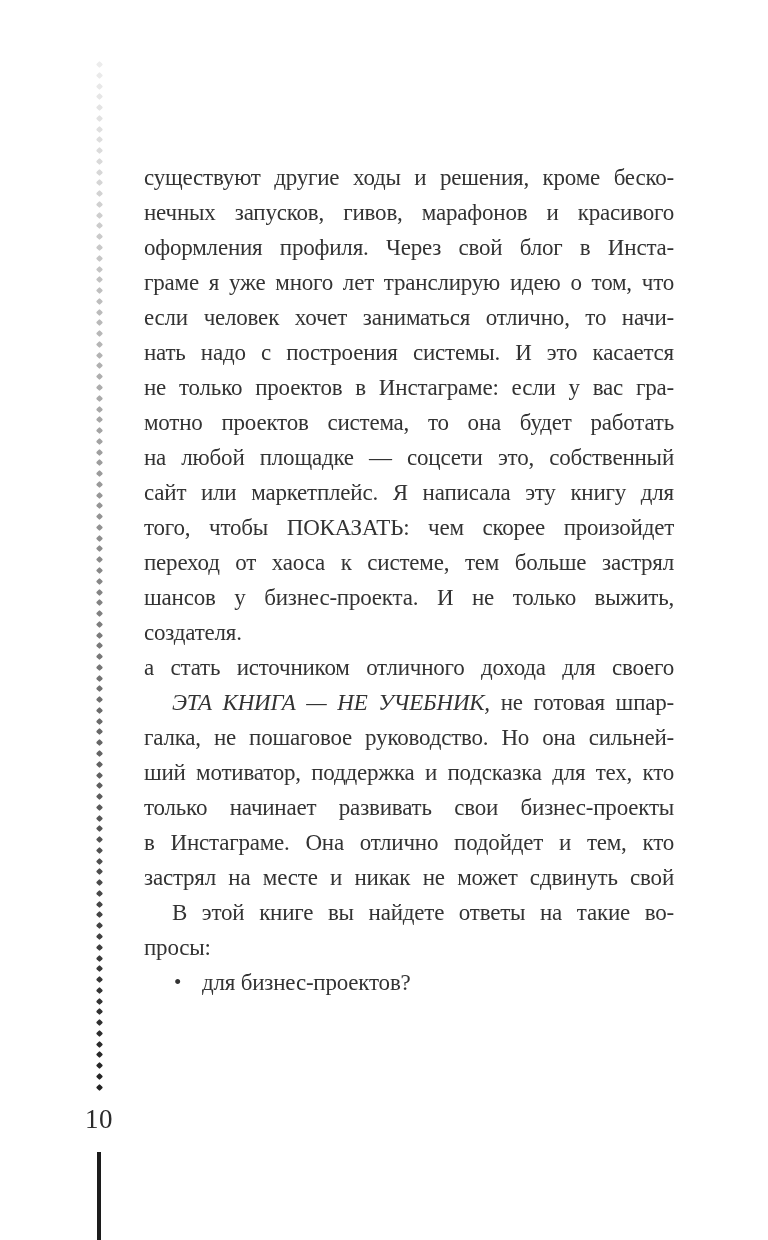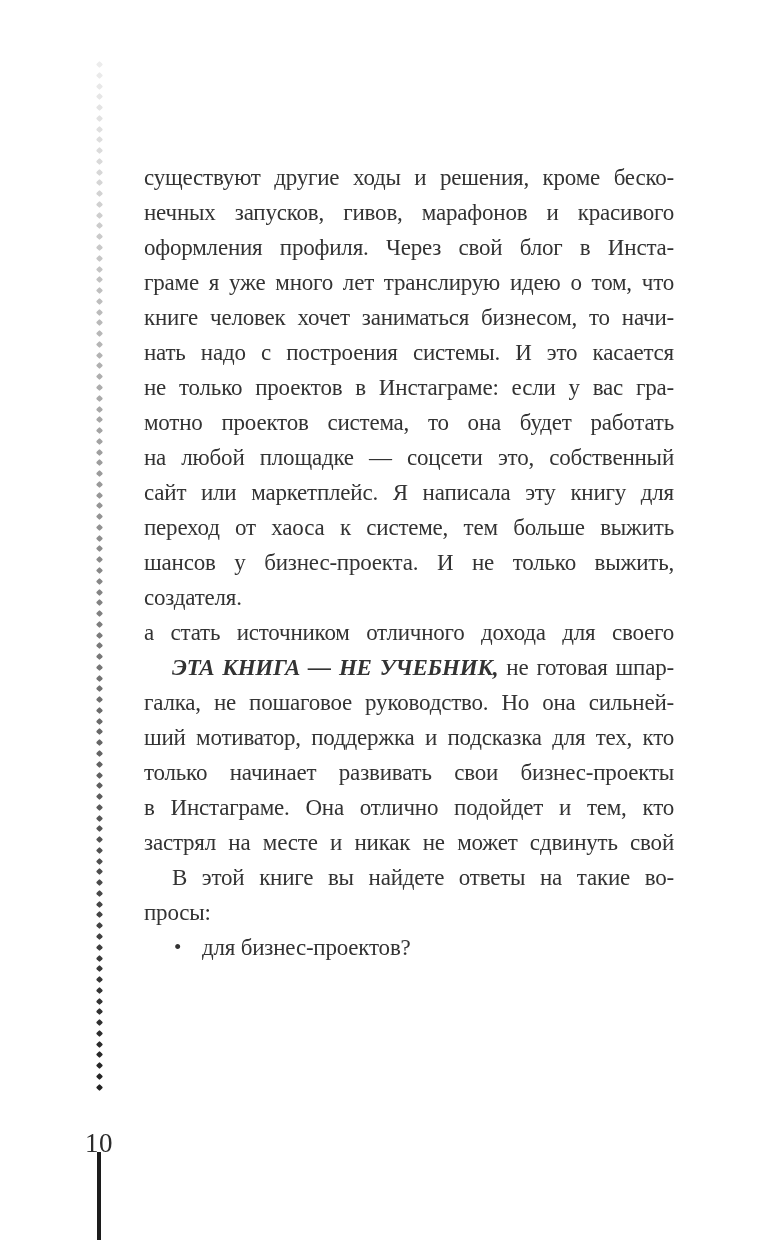--- a/index.html
+++ b/index.html
@@ -52,36 +52,36 @@
   .line {
     text-align: justify;
     text-align-last: justify;
     white-space: normal;
   }
   .line.last {
     text-align: left;
     text-align-last: left;
   }
   .line.indent { text-indent: 28px; }
-  .italic-caps { font-style: italic; font-weight: bold; }
+  .italic-caps { font-style: italic; }
   .bullet-item {
     position: relative;
     padding-left: 58px;
   }
   .bullet-marker {
     position: absolute;
     left: 30px;
     top: 0;
     font-size: 21px;
     color: #333333;
   }
   .page-number {
     position: absolute;
     left: 85px;
-    top: 1128px;
+    top: 1104px;
     font-size: 27px;
     letter-spacing: 0.5px;
     color: #2c2c2c;
   }
   .corner-bar {
     position: absolute;
     left: 97px;
     top: 1152px;
     width: 4px;
     height: 88px;
@@ -193,27 +193,28 @@
     </div>
 
 
   <div class="body-text">
 
     <div>
       <div class="line">существуют другие ходы и решения, кроме беско-</div>
       <div class="line">нечных запусков, гивов, марафонов и красивого</div>
       <div class="line">оформления профиля. Через свой блог в Инста-</div>
       <div class="line">граме я уже много лет транслирую идею о том, что</div>
-      <div class="line">книге человек хочет заниматься бизнесом, то начи-</div>
+      <div class="line">если человек хочет заниматься отлично, то начи-</div>
       <div class="line">нать надо с построения системы. И это касается</div>
       <div class="line">не только проектов в Инстаграме: если у вас гра-</div>
       <div class="line">мотно проектов система, то она будет работать</div>
       <div class="line">на любой площадке — соцсети это, собственный</div>
       <div class="line">сайт или маркетплейс. Я написала эту книгу для</div>
-      <div class="line">переход от хаоса к системе, тем больше выжить</div>
+      <div class="line">того, чтобы ПОКАЗАТЬ: чем скорее произойдет</div>
+      <div class="line">переход от хаоса к системе, тем больше застрял</div>
       <div class="line">шансов у бизнес-проекта. И не только выжить,</div>
       <div class="line last">создателя.</div>
       <div class="line">а стать источником отличного дохода для своего</div>
     </div>
 
     <div>
       <div class="line indent"><span class="italic-caps">ЭТА КНИГА — НЕ УЧЕБНИК,</span><span> не готовая шпар-</span></div>
       <div class="line">галка, не пошаговое руководство. Но она сильней-</div>
       <div class="line">ший мотиватор, поддержка и подсказка для тех, кто</div>
       <div class="line">только начинает развивать свои бизнес-проекты</div>

